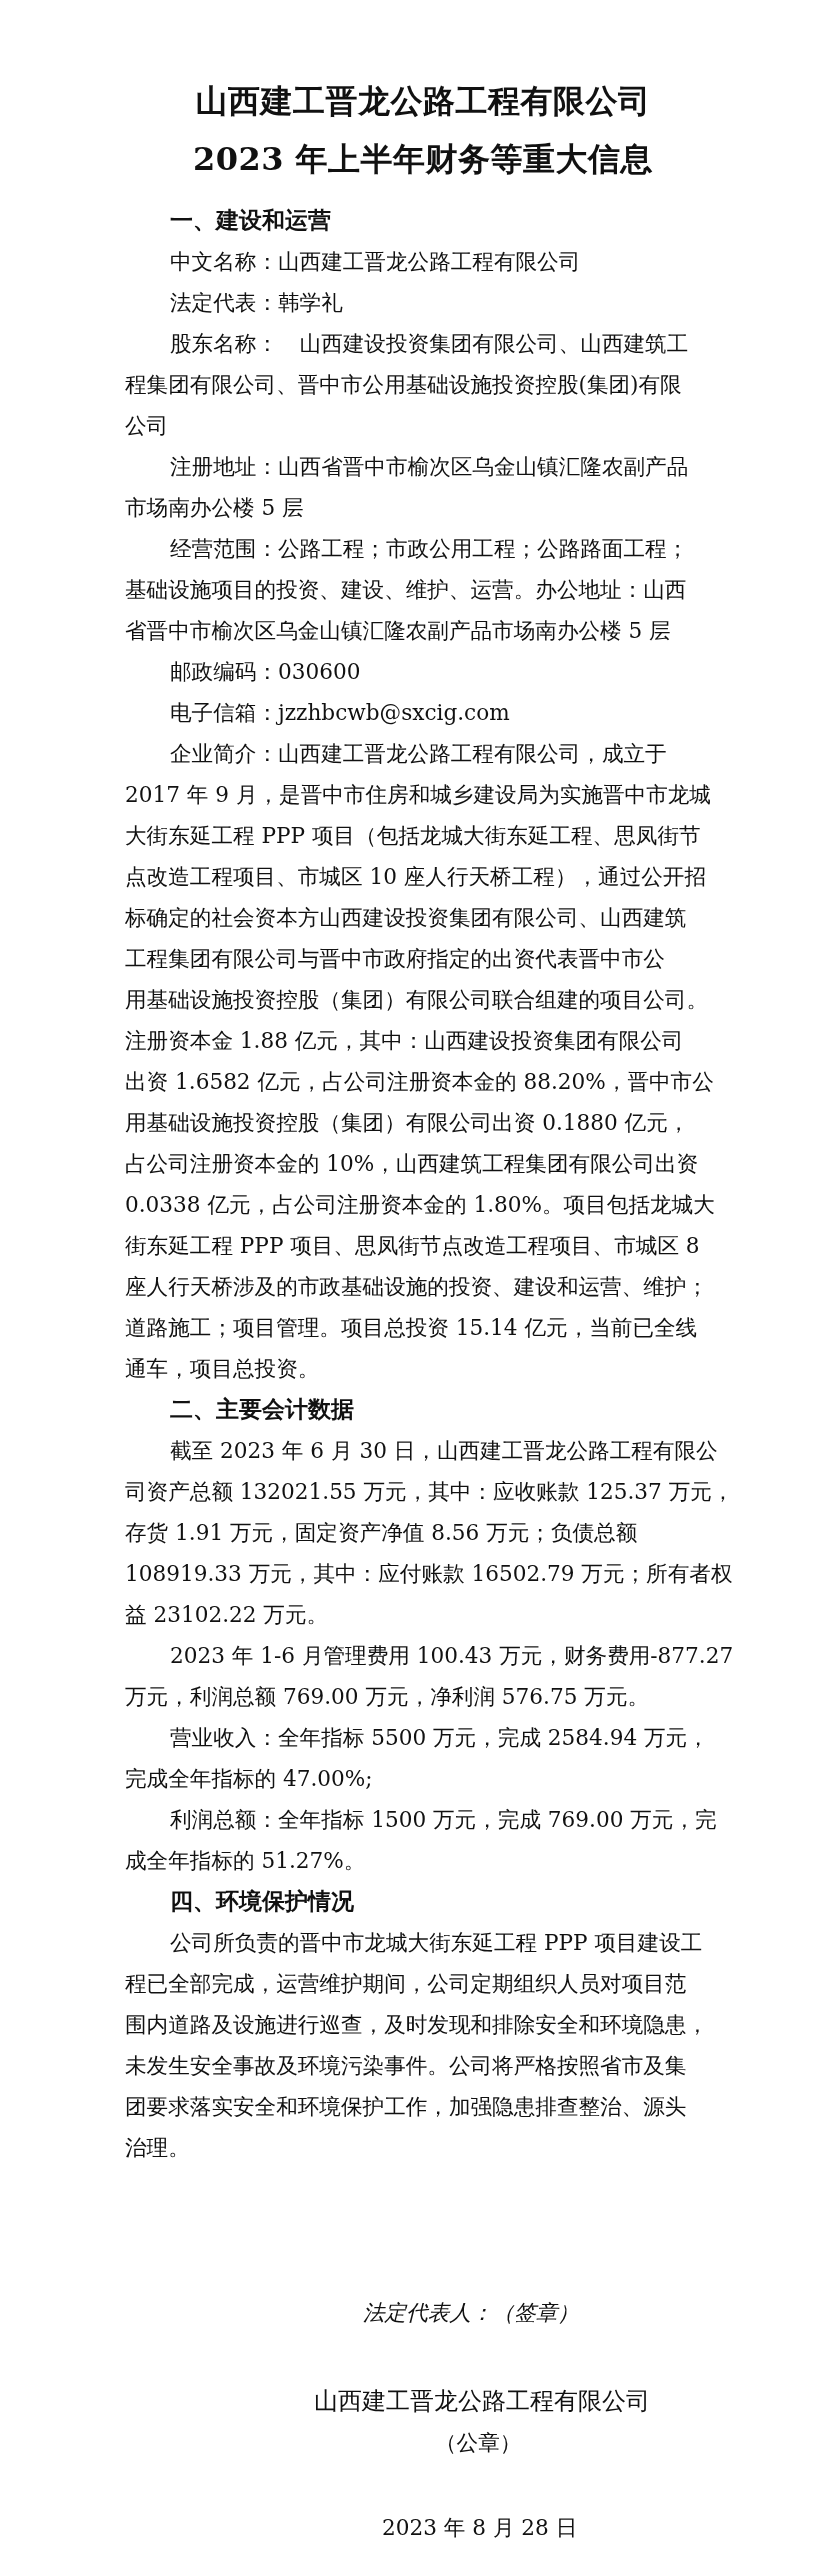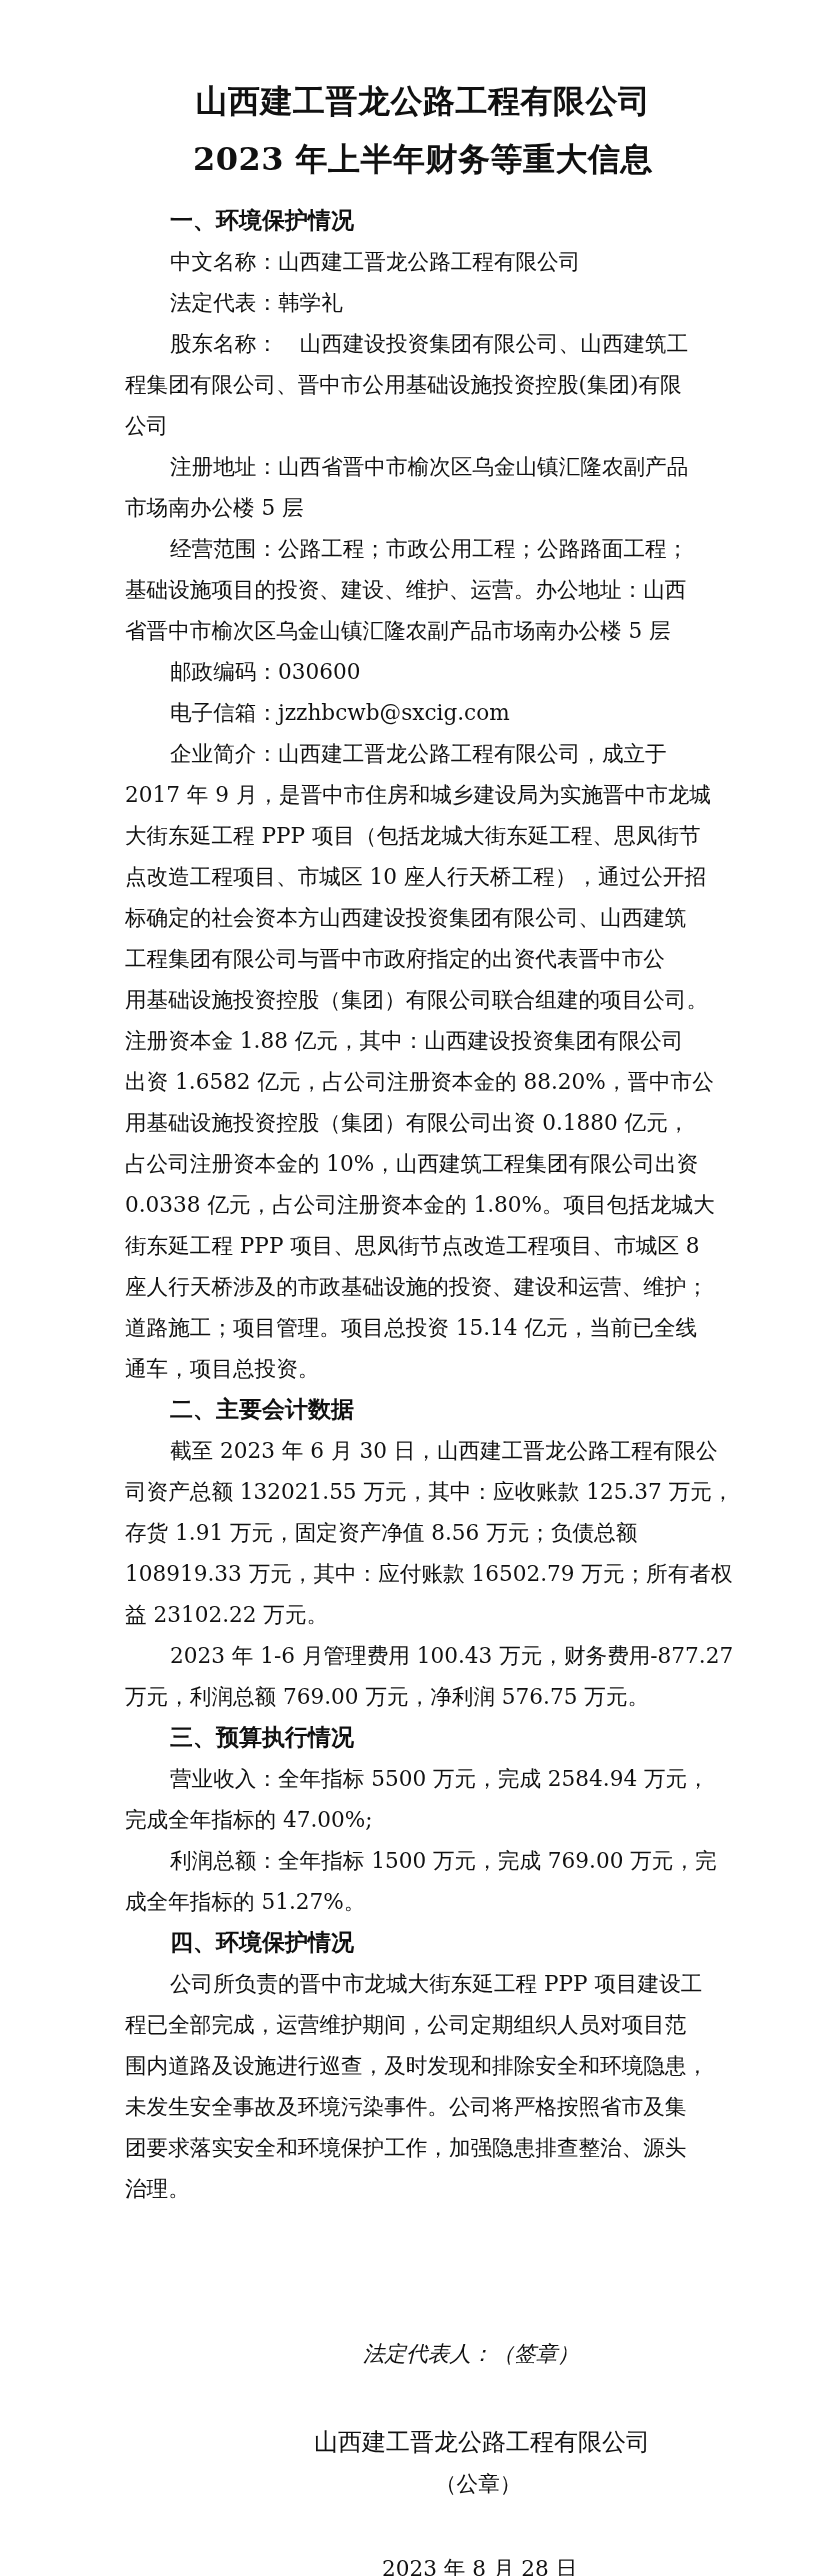--- a/index.html
+++ b/index.html
@@ -83,21 +83,21 @@
 
 <div class="page">
   <div class="content">
 
     <div class="title-block">
       <div class="title-line">山西建工晋龙公路工程有限公司</div>
       <div class="title-line">2023 年上半年财务等重大信息</div>
     </div>
 
     <div class="body-lines" id="body-lines">
-        <div class="line heading">一、环境保护情况</div>
+        <div class="line heading">一、建设和运营</div>
         <div class="line indent">中文名称：山西建工晋龙公路工程有限公司</div>
         <div class="line indent">法定代表：韩学礼</div>
         <div class="line indent">股东名称：　山西建设投资集团有限公司、山西建筑工</div>
         <div class="line flush">程集团有限公司、晋中市公用基础设施投资控股(集团)有限</div>
         <div class="line flush">公司</div>
         <div class="line indent">注册地址：山西省晋中市榆次区乌金山镇汇隆农副产品</div>
         <div class="line flush">市场南办公楼 5 层</div>
         <div class="line indent">经营范围：公路工程；市政公用工程；公路路面工程；</div>
         <div class="line flush">基础设施项目的投资、建设、维护、运营。办公地址：山西</div>
         <div class="line flush">省晋中市榆次区乌金山镇汇隆农副产品市场南办公楼 5 层</div>
@@ -120,21 +120,20 @@
         <div class="line flush">道路施工；项目管理。项目总投资 15.14 亿元，当前已全线</div>
         <div class="line flush">通车，项目总投资。</div>
         <div class="line heading">二、主要会计数据</div>
         <div class="line indent">截至 2023 年 6 月 30 日，山西建工晋龙公路工程有限公</div>
         <div class="line flush">司资产总额 132021.55 万元，其中：应收账款 125.37 万元，</div>
         <div class="line flush">存货 1.91 万元，固定资产净值 8.56 万元；负债总额</div>
         <div class="line flush">108919.33 万元，其中：应付账款 16502.79 万元；所有者权</div>
         <div class="line flush">益 23102.22 万元。</div>
         <div class="line indent">2023 年 1-6 月管理费用 100.43 万元，财务费用-877.27</div>
         <div class="line flush">万元，利润总额 769.00 万元，净利润 576.75 万元。</div>
-        <div class="line heading">三、预算执行情况</div>
         <div class="line indent">营业收入：全年指标 5500 万元，完成 2584.94 万元，</div>
         <div class="line flush">完成全年指标的 47.00%;</div>
         <div class="line indent">利润总额：全年指标 1500 万元，完成 769.00 万元，完</div>
         <div class="line flush">成全年指标的 51.27%。</div>
         <div class="line heading">四、环境保护情况</div>
         <div class="line indent">公司所负责的晋中市龙城大街东延工程 PPP 项目建设工</div>
         <div class="line flush">程已全部完成，运营维护期间，公司定期组织人员对项目范</div>
         <div class="line flush">围内道路及设施进行巡查，及时发现和排除安全和环境隐患，</div>
         <div class="line flush">未发生安全事故及环境污染事件。公司将严格按照省市及集</div>
         <div class="line flush">团要求落实安全和环境保护工作，加强隐患排查整治、源头</div>

